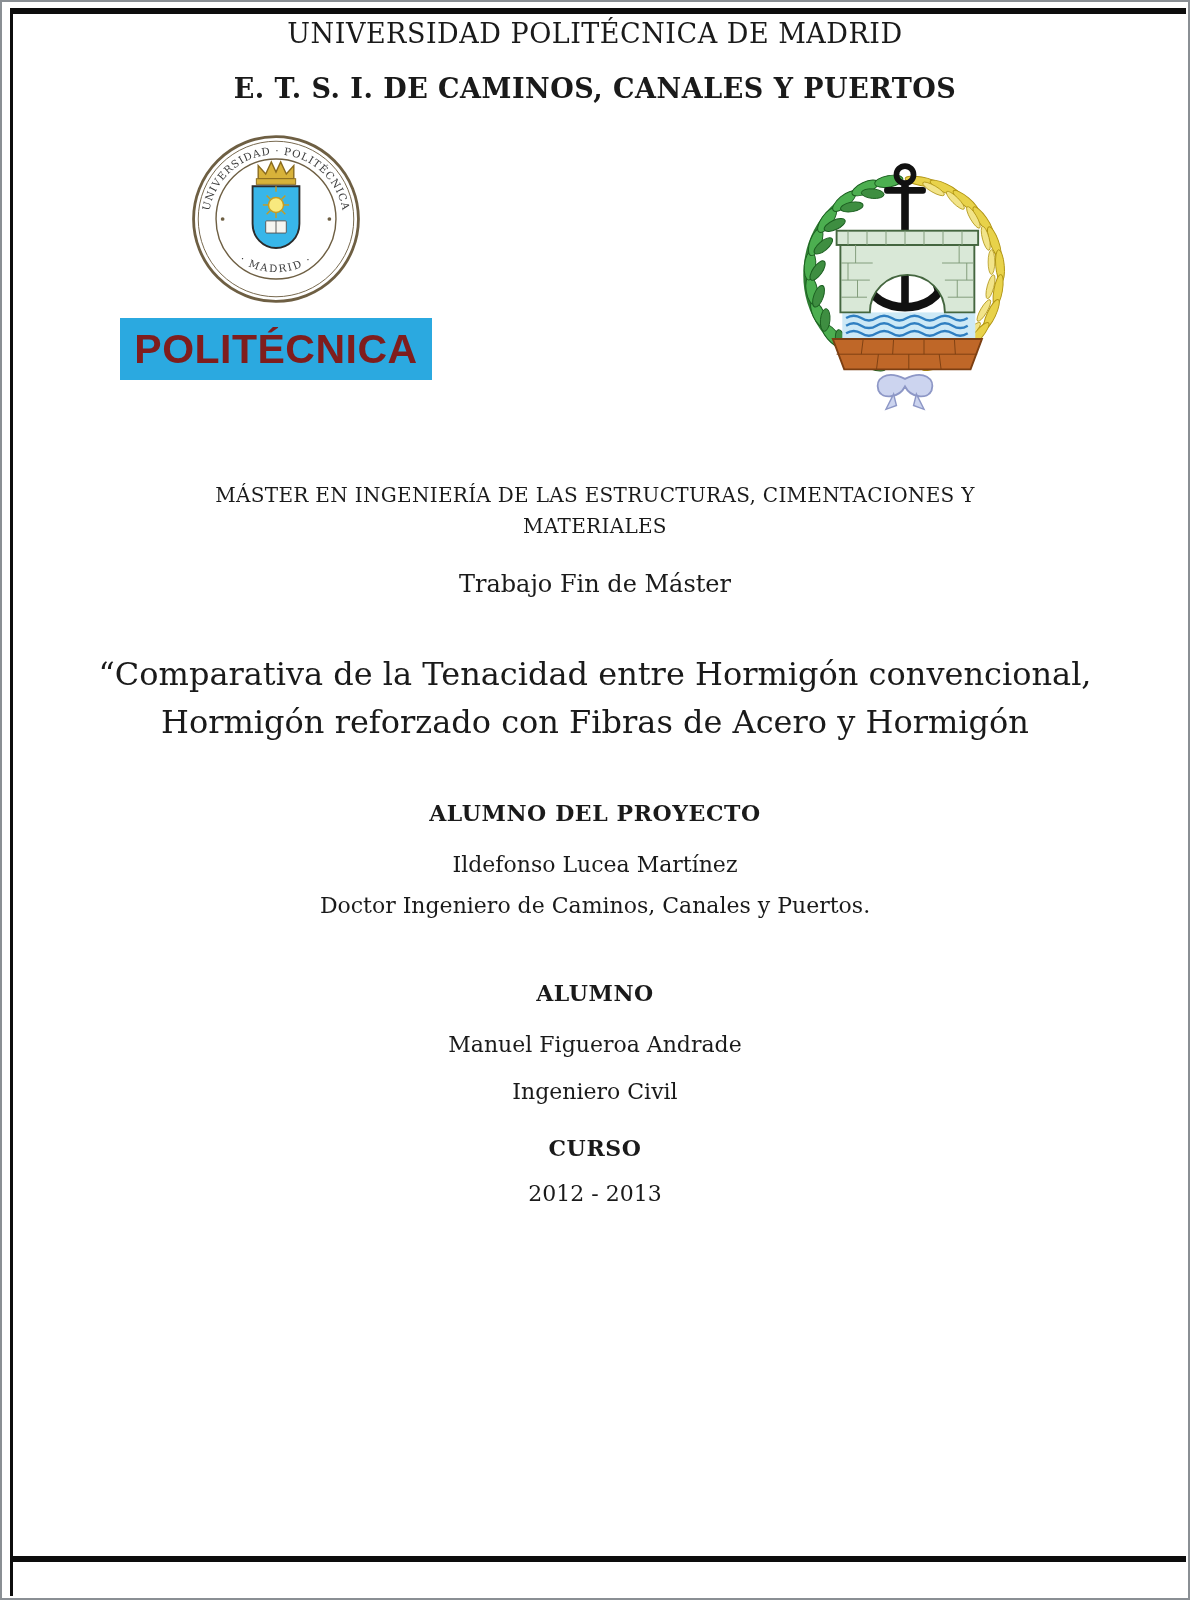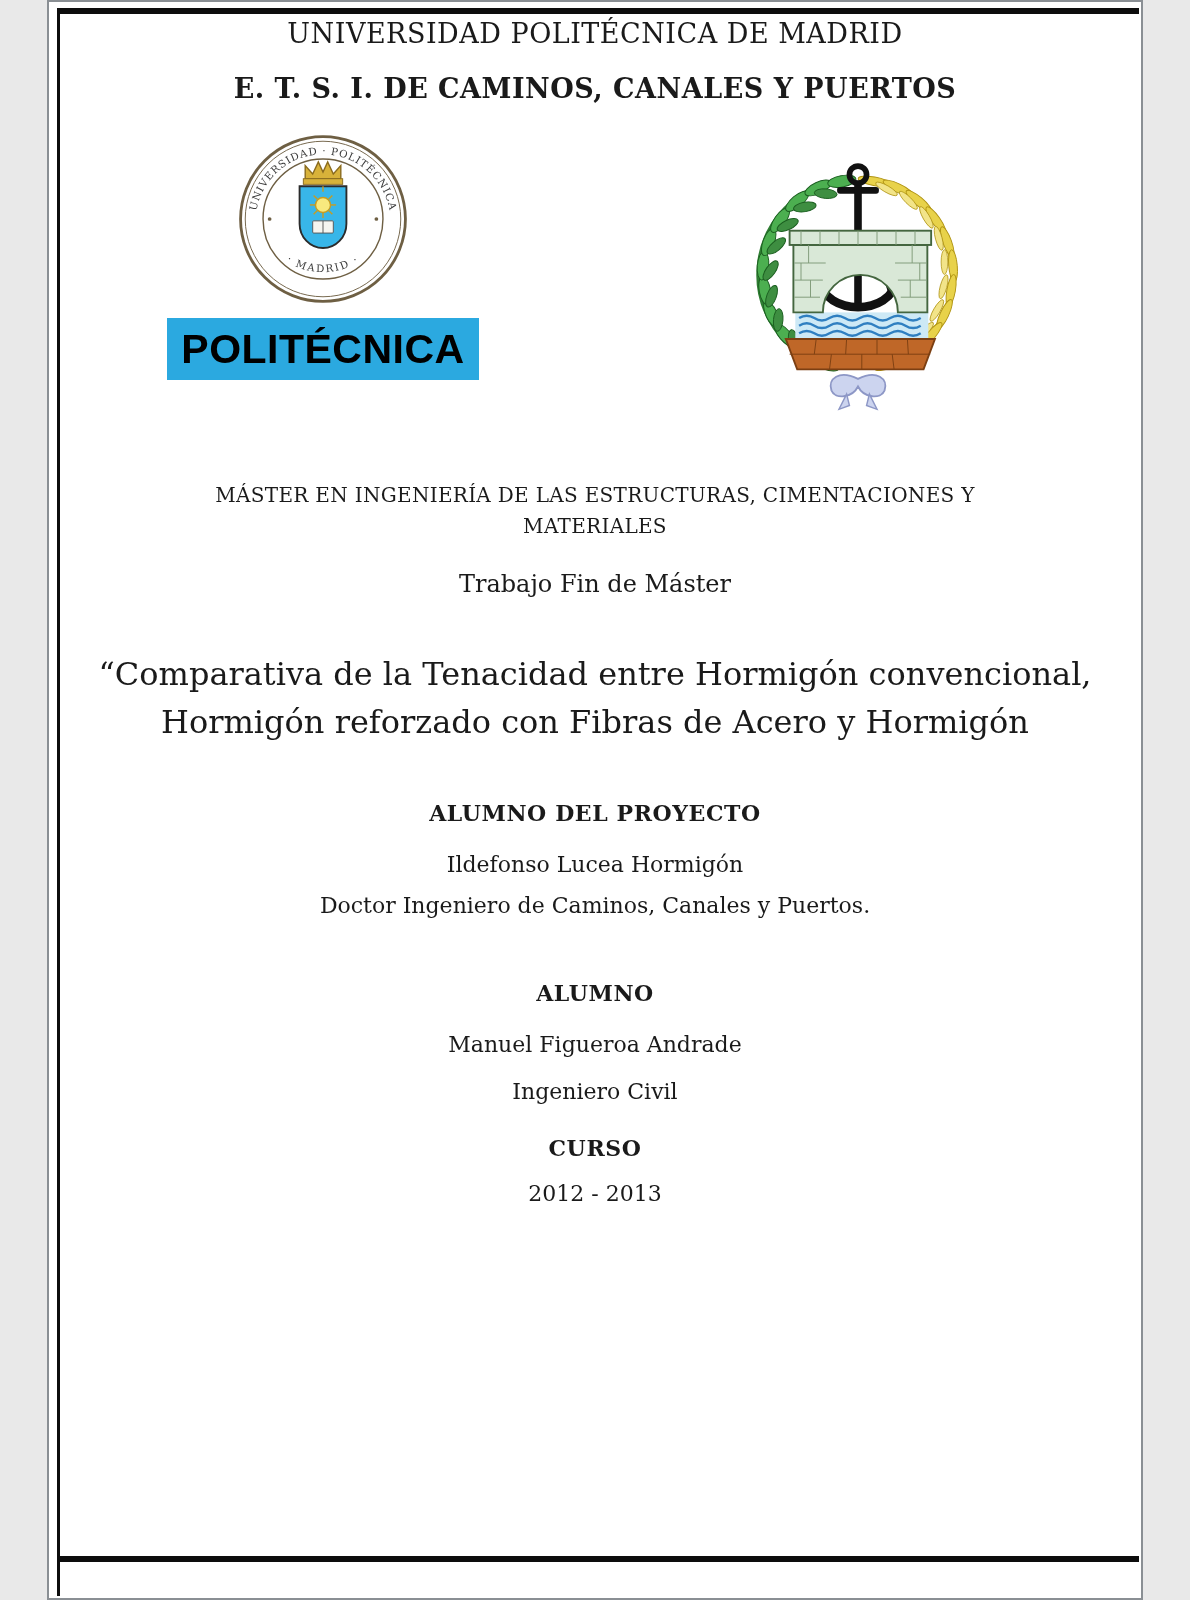--- a/index.html
+++ b/index.html
@@ -1,19 +1,19 @@
 <!DOCTYPE html>
 <html><head>
 <meta charset="utf-8">
 <style>
   * { margin:0; padding:0; box-sizing:border-box; }
   html,body { background:#e9e9e9; }
   .page {
     position:relative;
-    width:1096px; height:1600px;
+    width:1190px; height:1600px;
     margin:0 auto;
     background:#ffffff;
     border:2px solid #8a8f94;
     font-family:"DejaVu Serif","Liberation Serif",serif;
     color:#1a1a1a;
     overflow:hidden;
   }
   
   .rule-top    { position:absolute; top:6px;  left:8px; right:2px; height:6px; background:#0d0d0d; }
   .rule-bottom { position:absolute; bottom:36px; left:8px; right:2px; height:6px; background:#0d0d0d; }
@@ -32,21 +32,21 @@
   }
   .upm-block { width:312px; display:flex; flex-direction:column; align-items:center; }
   .upm-seal  { display:block; }
   .banner {
     margin-top:10px;
     width:312px; height:62px;
     background:#2BA9E0;
     display:flex; align-items:center; justify-content:center;
   }
   .banner span {
-    color:#000000;
+    color:#7f1d1d;
     font-family:"Liberation Sans","DejaVu Sans",sans-serif;
     font-weight:700; font-size:41px; letter-spacing:0.5px;
   }
 
   .master  { margin-top:58px; font-size:20px; line-height:1.55; letter-spacing:0.3px; }
   .trabajo { margin-top:28px; font-size:24px; }
 
   .thesis-title {
     margin-top:52px;
     font-size:32px; line-height:1.5;
@@ -256,21 +256,21 @@
     </div>
 
     <div class="trabajo">Trabajo Fin de Máster</div>
 
     <div class="thesis-title">
       <div>“Comparativa de la Tenacidad entre Hormigón convencional,</div>
       <div>Hormigón reforzado con Fibras de Acero y Hormigón</div>
     </div>
 
     <div class="sec-head mt-tutor-head">ALUMNO DEL PROYECTO</div>
-    <div class="sec-text mt-tutor-name">Ildefonso Lucea Hormigón</div>
+    <div class="sec-text mt-tutor-name">Ildefonso Lucea Martínez</div>
     <div class="sec-text mt-tutor-degree">Doctor Ingeniero de Caminos, Canales y Puertos.</div>
 
     <div class="sec-head mt-alumno-head">ALUMNO</div>
     <div class="sec-text mt-alumno-name">Manuel Figueroa Andrade</div>
     <div class="sec-text mt-alumno-degree">Ingeniero Civil</div>
 
     <div class="sec-head mt-curso-head">CURSO</div>
     <div class="sec-text mt-curso-years">2012 - 2013</div>
 
   </div>

